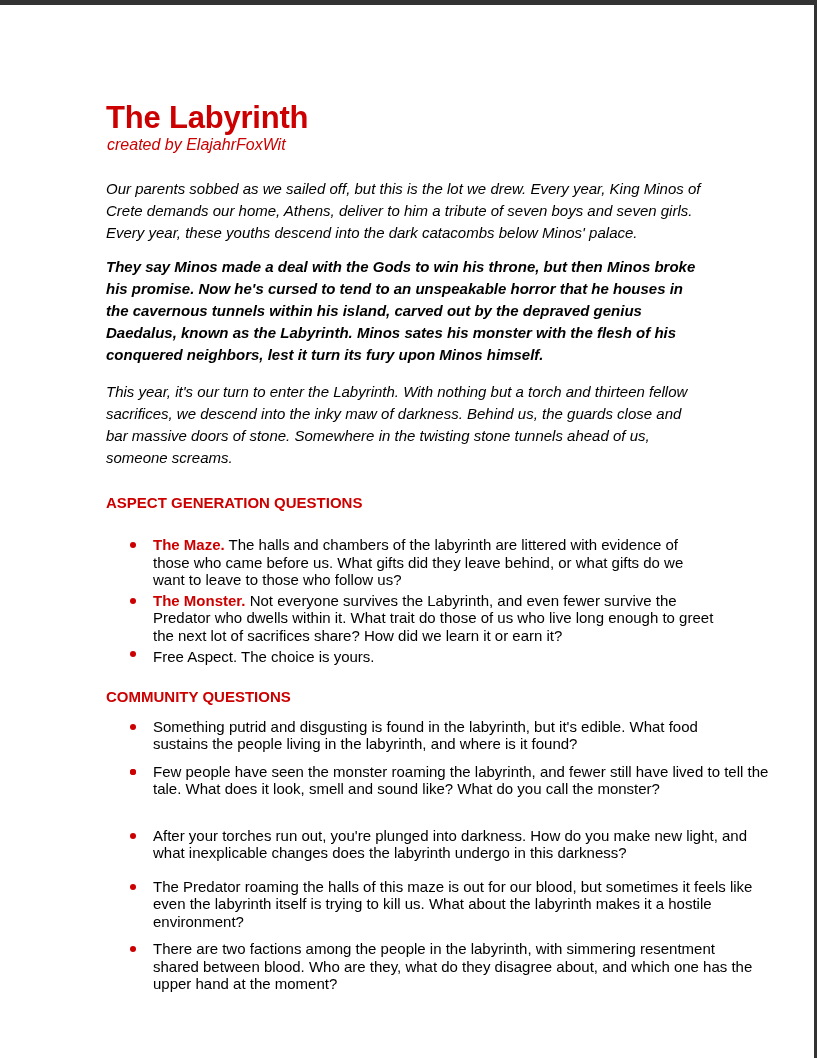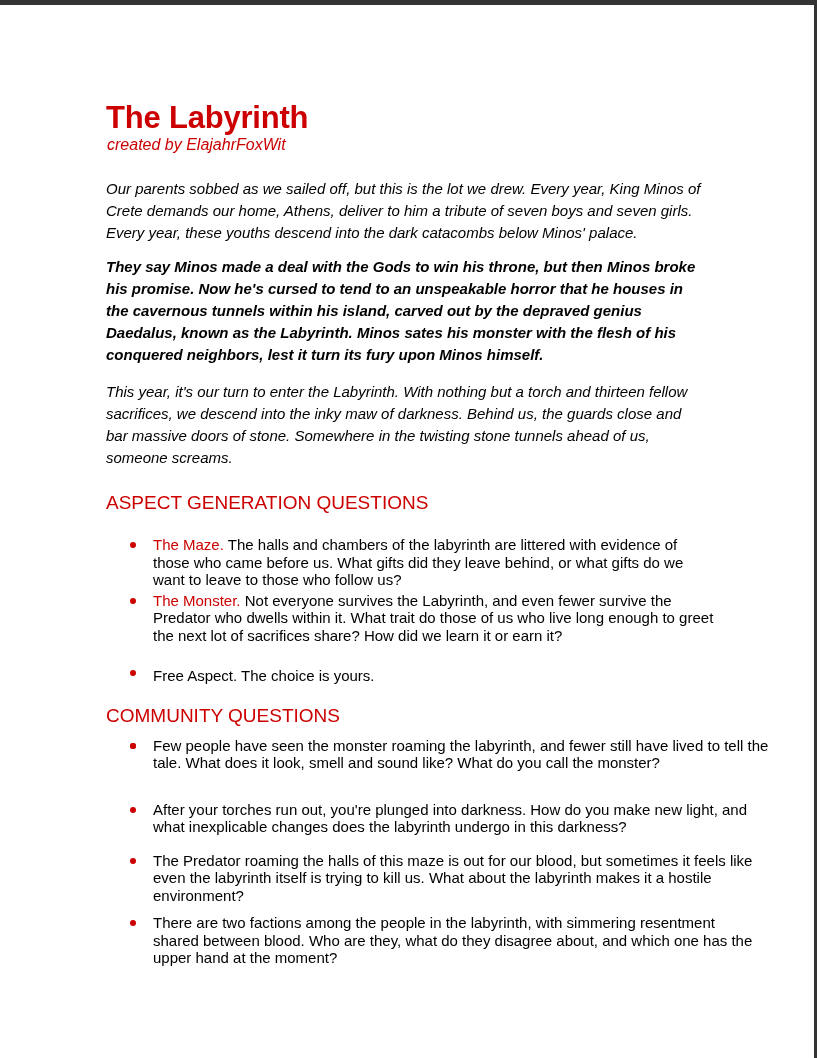--- a/index.html
+++ b/index.html
@@ -52,22 +52,22 @@
       font-size: 15px;
       font-style: italic;
       line-height: 22px;
       margin: 0;
       width: 600px;
     }
     .intro p.p1 { margin-top: 24px; }
     .intro p.p2 { margin-top: 12px; font-weight: bold; }
     .intro p.p3 { margin-top: 15px; }
     .section-heading {
-      font-size: 19px;
-      font-weight: normal;
+      font-size: 15px;
+      font-weight: bold;
       color: #cc0000;
       line-height: 22px;
       margin: 0;
     }
     .h-aspect { margin-top: 23px; }
     .h-community { margin-top: 20px; }
     ul.qlist {
       list-style: none;
       margin: 0;
       padding: 0;
@@ -83,24 +83,24 @@
       left: 24px;
       top: 6px;
       width: 6px;
       height: 6px;
       border-radius: 50%;
       background: #cc0000;
     }
     .aspect-list { margin-top: 22px !important; }
     .aspect-list li.a1 { width: 560px; }
     .aspect-list li.a2 { margin-top: 3px; width: 570px; }
-    .aspect-list li.a3 { margin-top: 23px; }
+    .aspect-list li.a3 { margin-top: 4px; }
     .aspect-list li.a3 .bullet { top: 3px; }
     .lead {
-      font-weight: normal;
+      font-weight: bold;
       color: #cc0000;
     }
     .community-list { margin-top: 10px !important; }
     .community-list li { margin-top: 10px; }
     .community-list li:first-child { margin-top: 0; }
     .community-list li.c1 { width: 600px; }
     .community-list li.c2 { width: 600px; }
     .community-list li.c3 { width: 620px; }
     .community-list li.c4 { margin-top: 29px; width: 600px; }
     .community-list li.c5 { margin-top: 16px; width: 600px; }
@@ -133,20 +133,24 @@
       <span class="lead">The Monster.</span><span> Not everyone survives the Labyrinth, and even fewer survive the Predator who dwells within it. What trait do those of us who live long enough to greet the next lot of sacrifices share? How did we learn it or earn it?</span>
     </li>
     <li class="a3">
       <span class="bullet"></span>
       <span>Free Aspect. The choice is yours.</span>
     </li>
   </ul>
 
   <h2 class="section-heading h-community">COMMUNITY QUESTIONS</h2>
   <ul class="qlist community-list">
+    <li class="c1">
+      <span class="bullet"></span>
+      <span>Something putrid and disgusting is found in the labyrinth, but it's edible. What food sustains the people living in the labyrinth, and where is it found?</span>
+    </li>
     <li class="c2">
       <span class="bullet"></span>
     </li>
     <li class="c3">
       <span class="bullet"></span>
       <span>Few people have seen the monster roaming the labyrinth, and fewer still have lived to tell the tale. What does it look, smell and sound like? What do you call the monster?</span>
     </li>
     <li class="c4">
       <span class="bullet"></span>
       <span>After your torches run out, you're plunged into darkness. How do you make new light, and what inexplicable changes does the labyrinth undergo in this darkness?</span>

